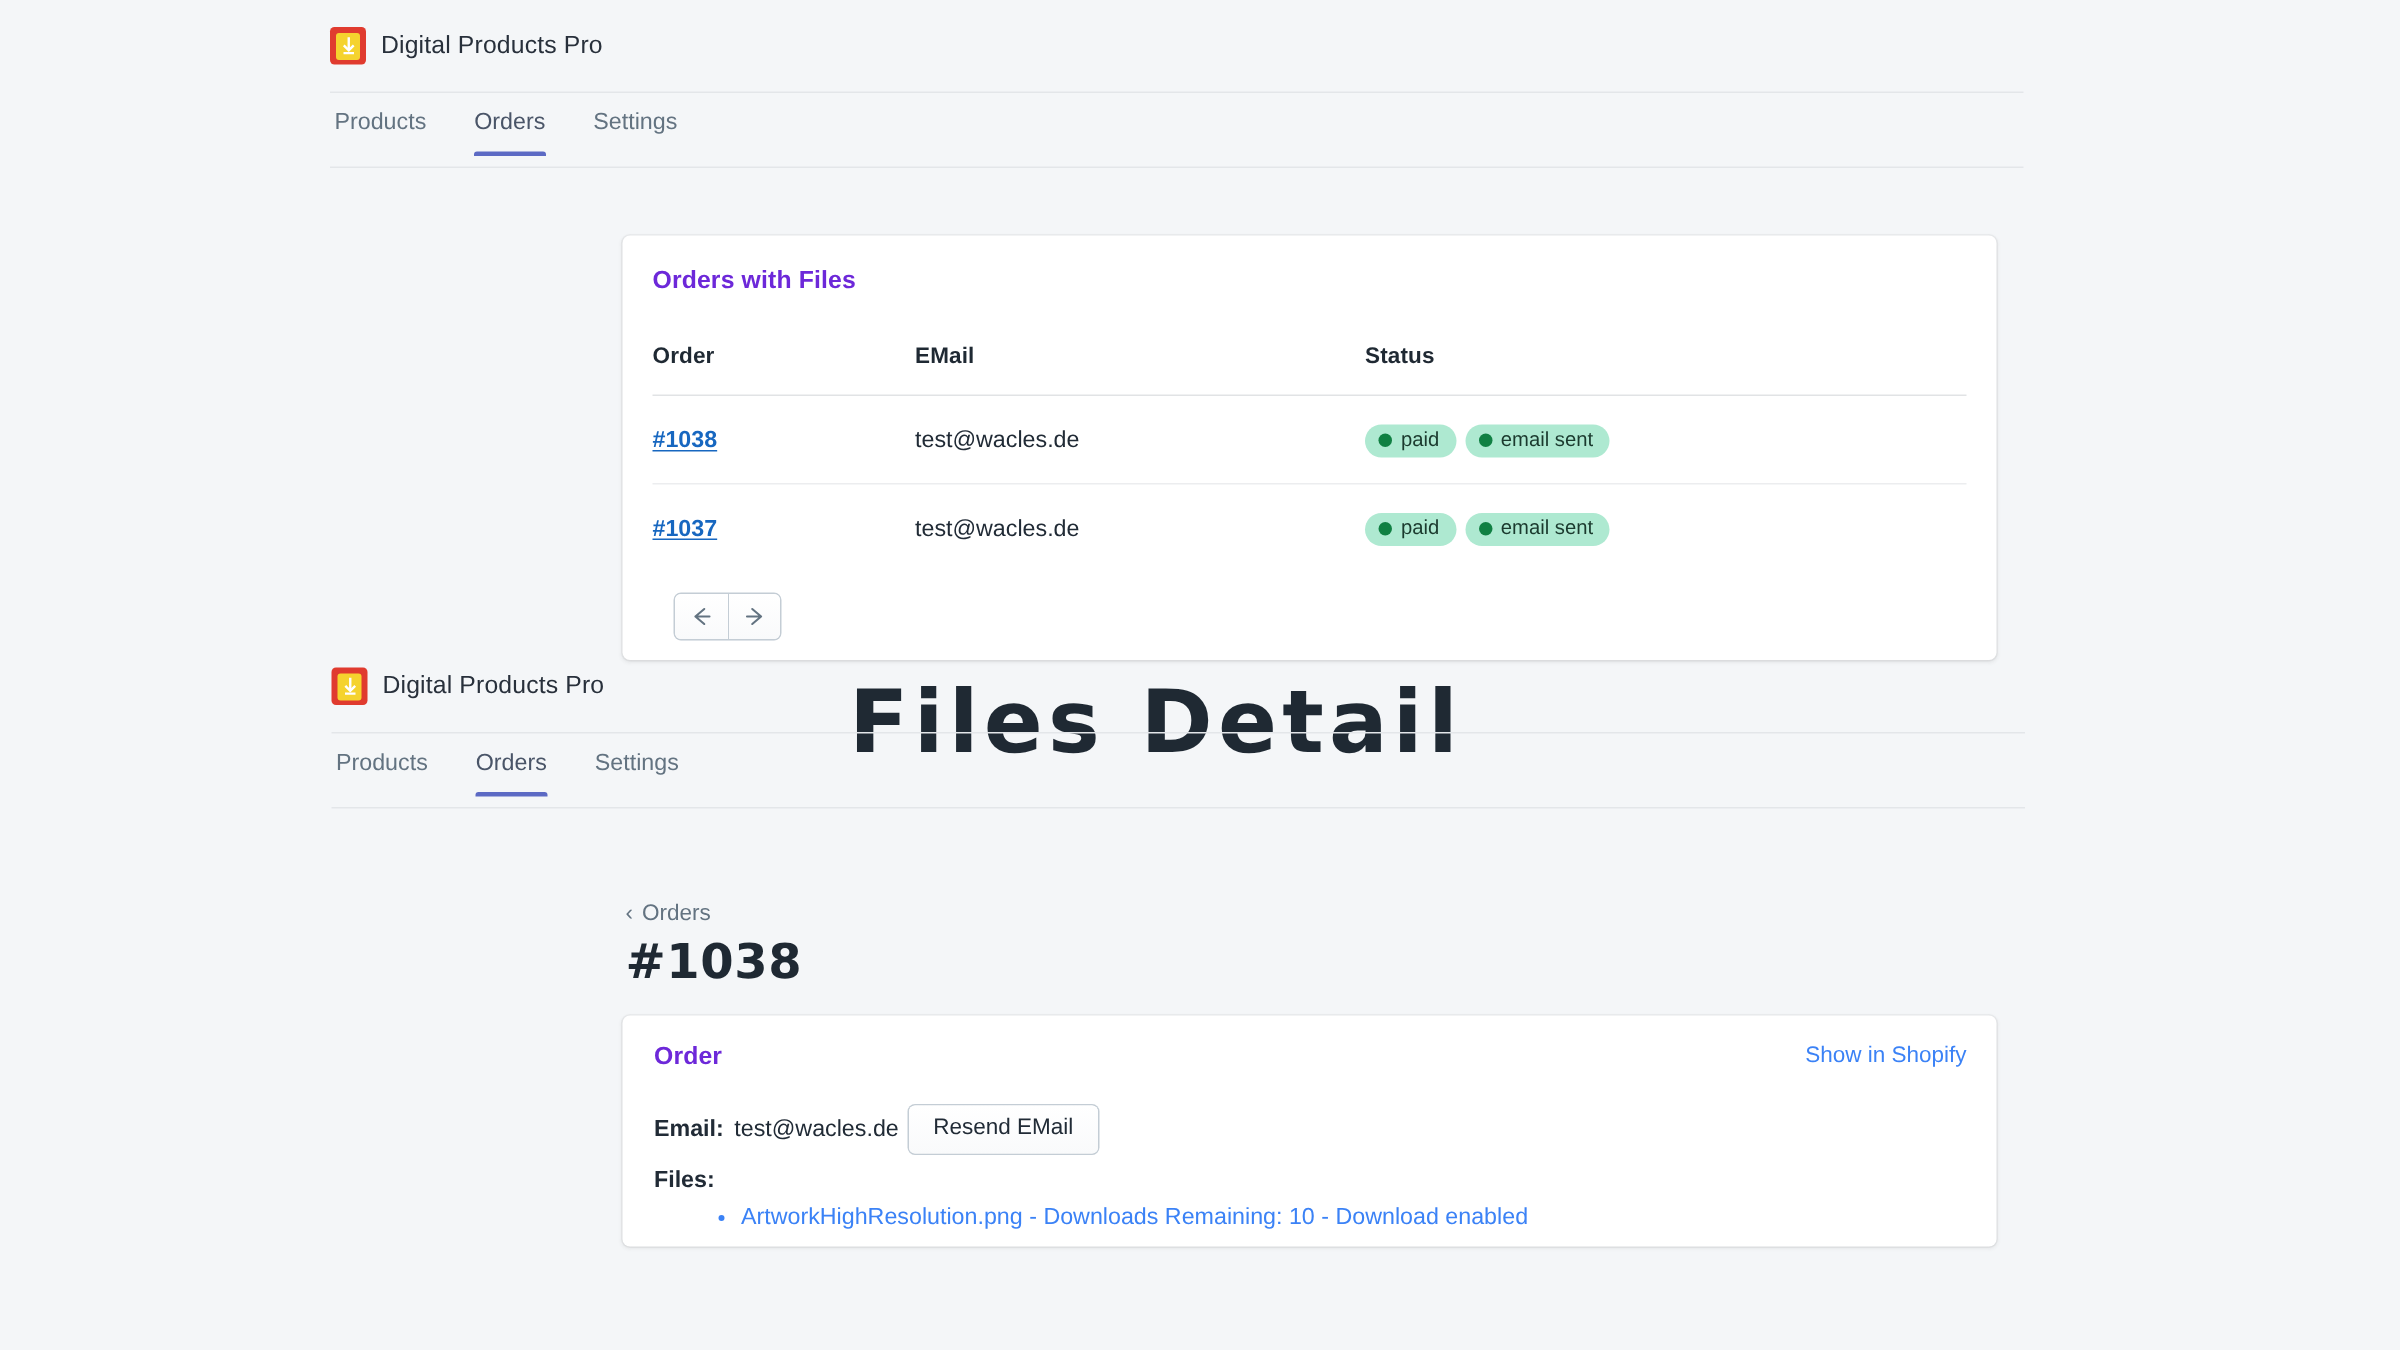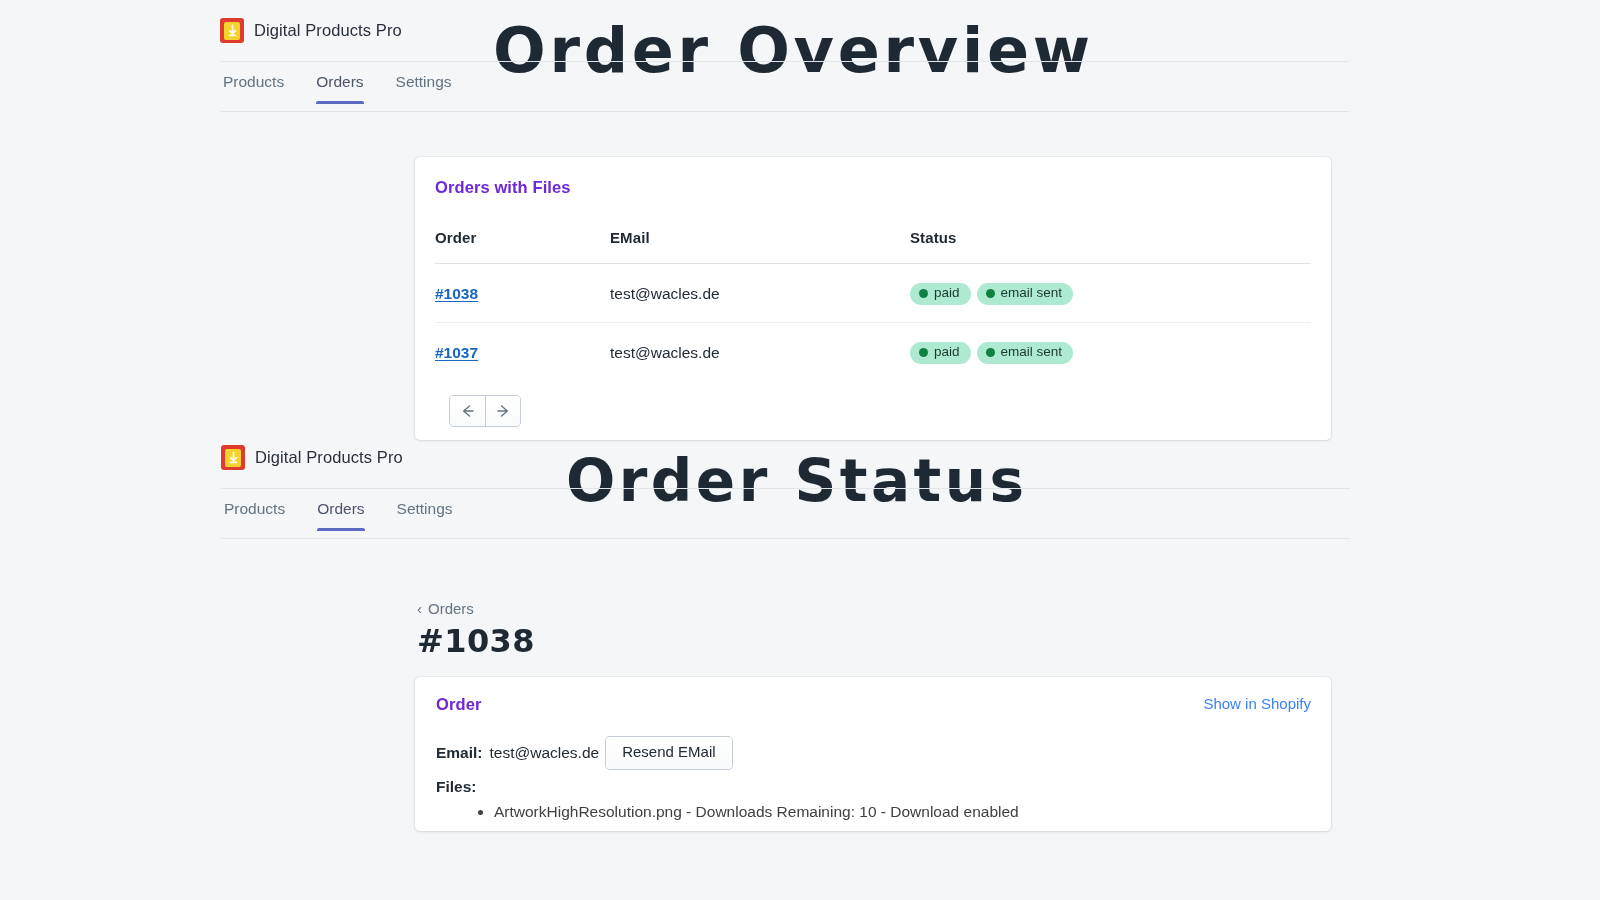--- a/index.html
+++ b/index.html
@@ -316,30 +316,29 @@
     font-size: 15.5px;
   }
 
   ul.files-list {
     margin: 4px 0 0 0;
     padding-left: 58px;
     list-style: disc;
   }
   ul.files-list li {
     font-size: 15.5px;
-    color: #404040;
+    color: #3b82f6;
     line-height: 1.5;
   }
 </style>
 </head>
 <body>
 
 <div class="screen">
 
-  <div class="section-title" id="title-overview">Order Overview</div>
 
   <div class="app-panel" id="panel-overview">
 
     <div class="app-header">
       <div class="brand">
         <span class="brand-logo">
           <span class="inner">
             <svg width="9" height="13" viewBox="0 0 9 13" aria-hidden="true">
               <path d="M4.5 0.8 L4.5 8.6" stroke="#ffffff" stroke-width="1.6" fill="none"></path>
               <path d="M1.2 6.2 L4.5 9.6 L7.8 6.2" stroke="#ffffff" stroke-width="1.6" fill="none" stroke-linejoin="miter"></path>
@@ -422,21 +421,21 @@
               <svg width="16" height="14" viewBox="0 0 16 14" aria-hidden="true">
                 <path d="M6.5 2 L12.4 7 L6.5 12 M12.4 7 L3 7" stroke="#637381" stroke-width="1.4" fill="none" stroke-linecap="round" stroke-linejoin="round"></path>
               </svg>
             </span>
           </button>
         </div>
       </div>
     </div>
   </div>
 
-  <div class="section-title" id="title-detail">Order Status</div>
+  <div class="section-title" id="title-detail">Files Detail</div>
 
   <div class="app-panel" id="panel-detail">
 
     <div class="app-header">
       <div class="brand">
         <span class="brand-logo">
           <span class="inner">
             <svg width="9" height="13" viewBox="0 0 9 13" aria-hidden="true">
               <path d="M4.5 0.8 L4.5 8.6" stroke="#ffffff" stroke-width="1.6" fill="none"></path>
               <path d="M1.2 6.2 L4.5 9.6 L7.8 6.2" stroke="#ffffff" stroke-width="1.6" fill="none" stroke-linejoin="miter"></path>

